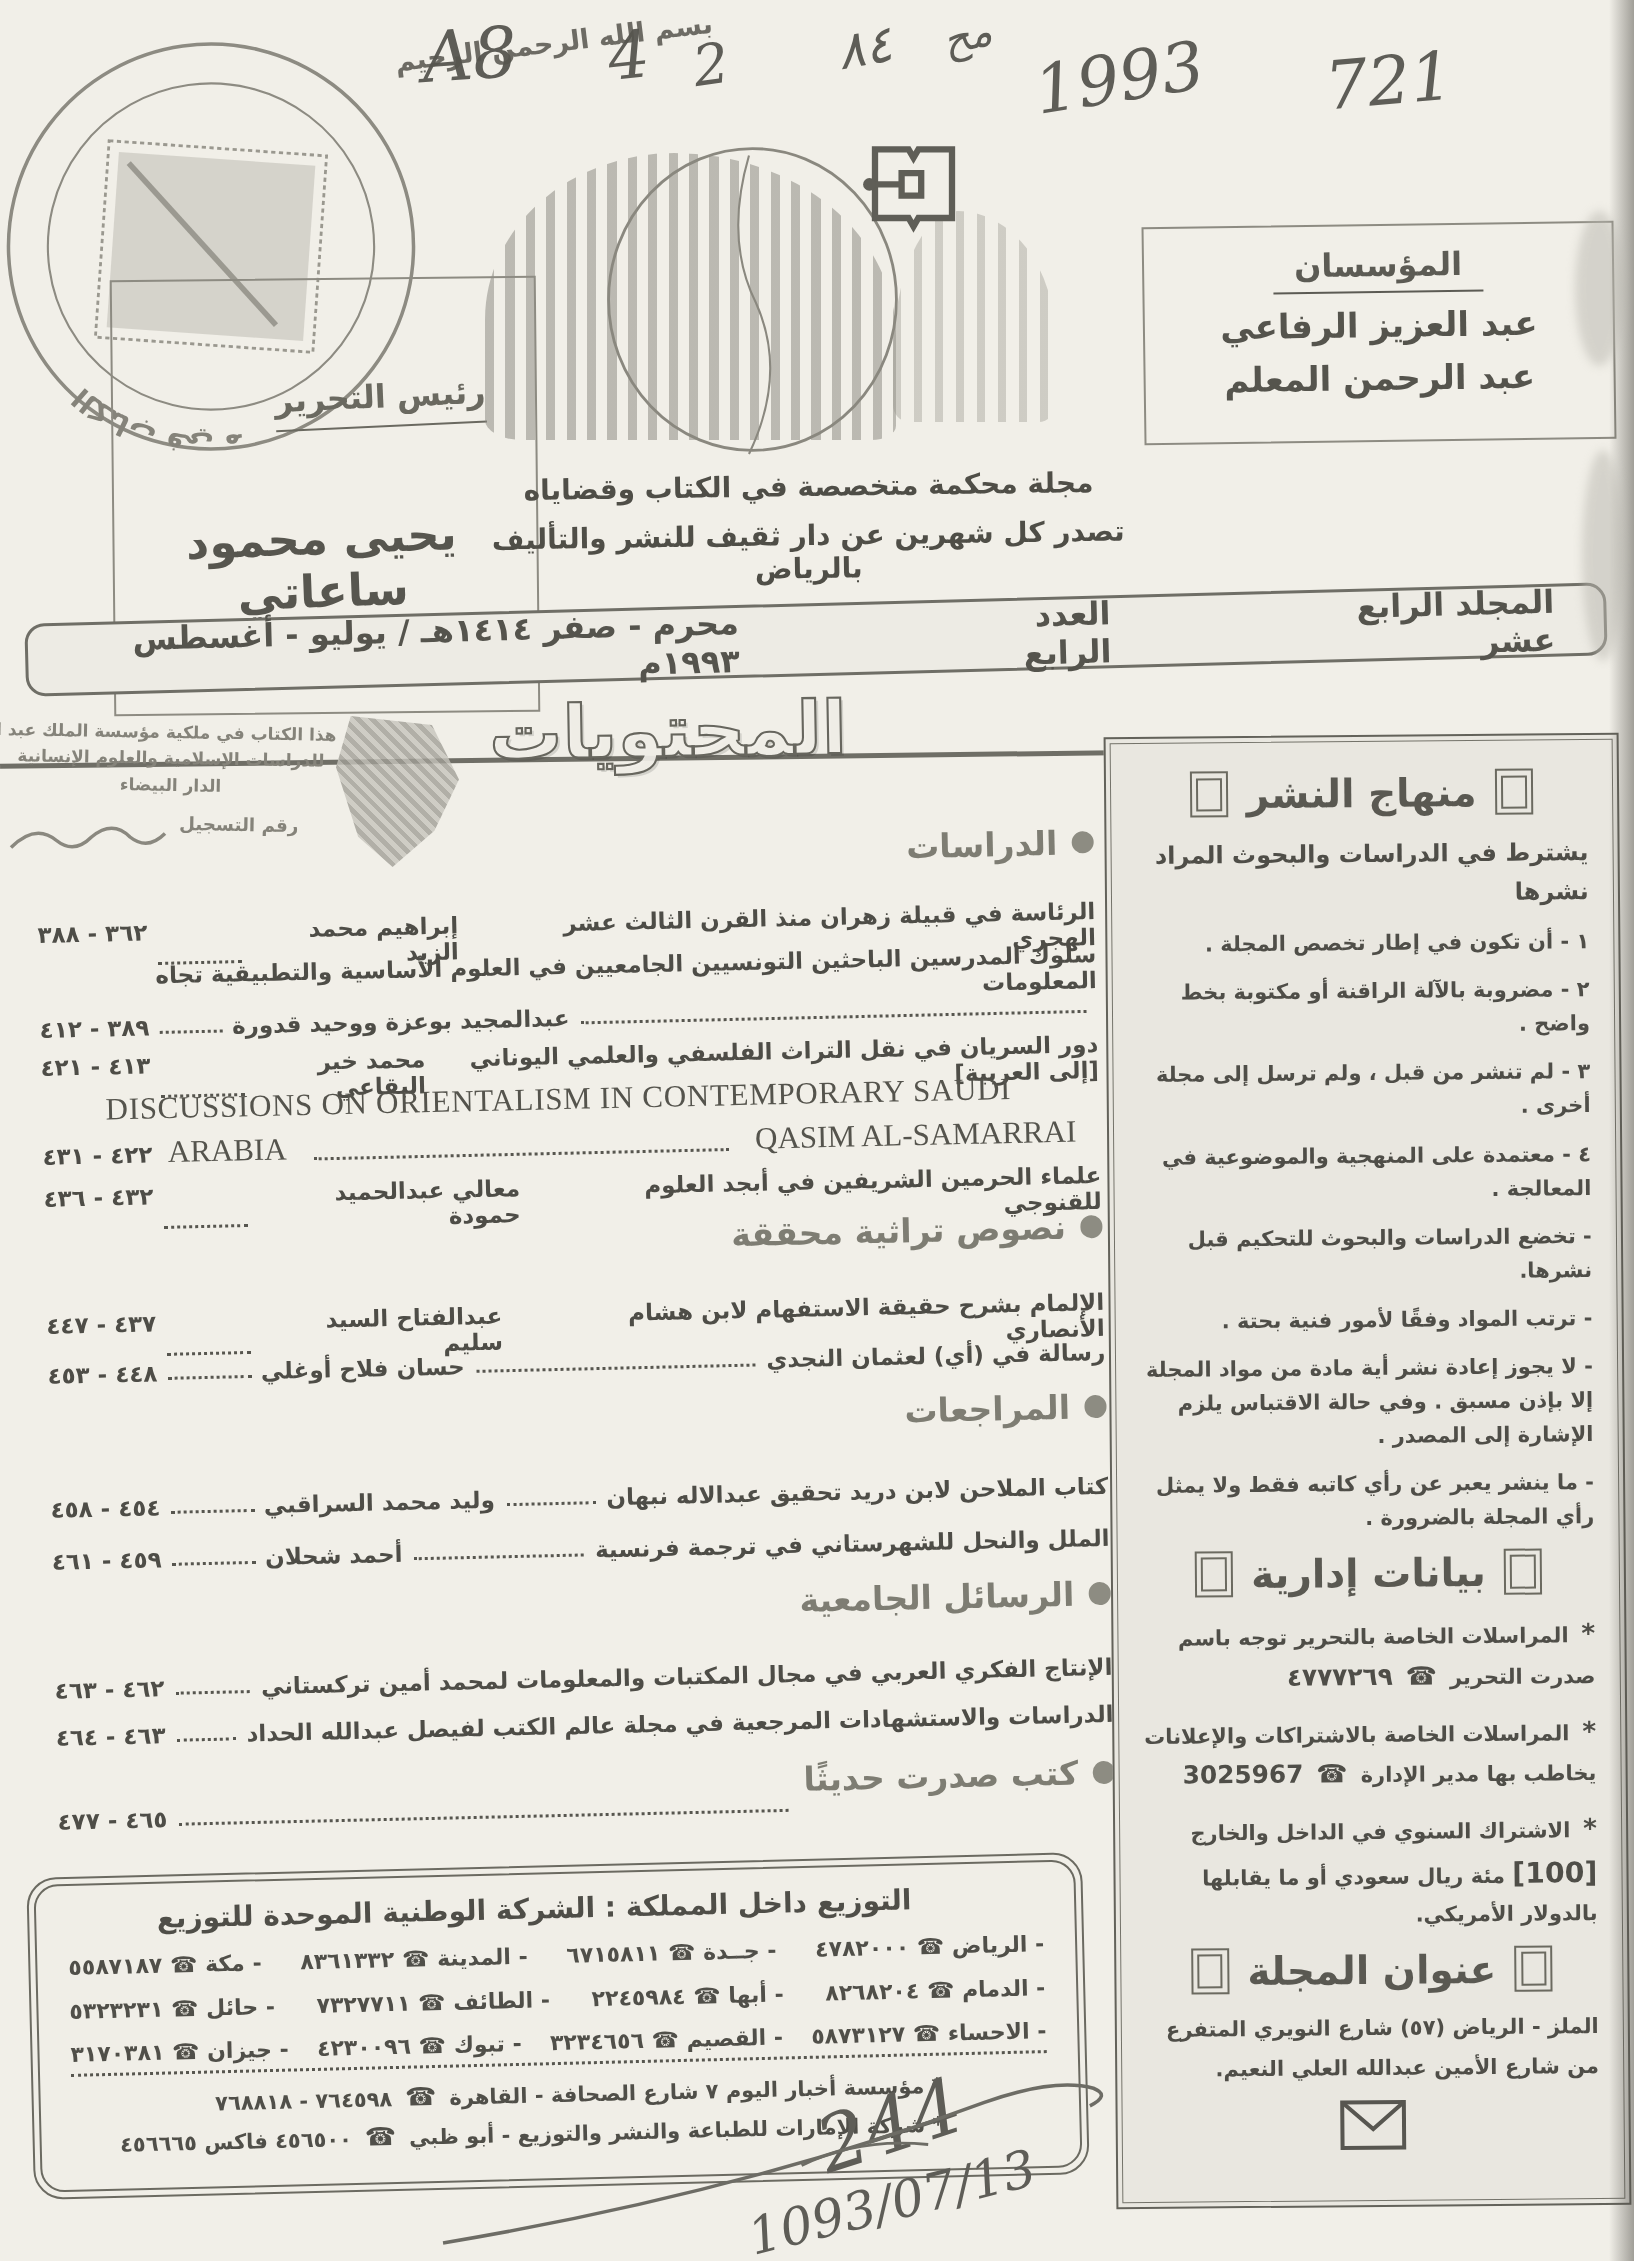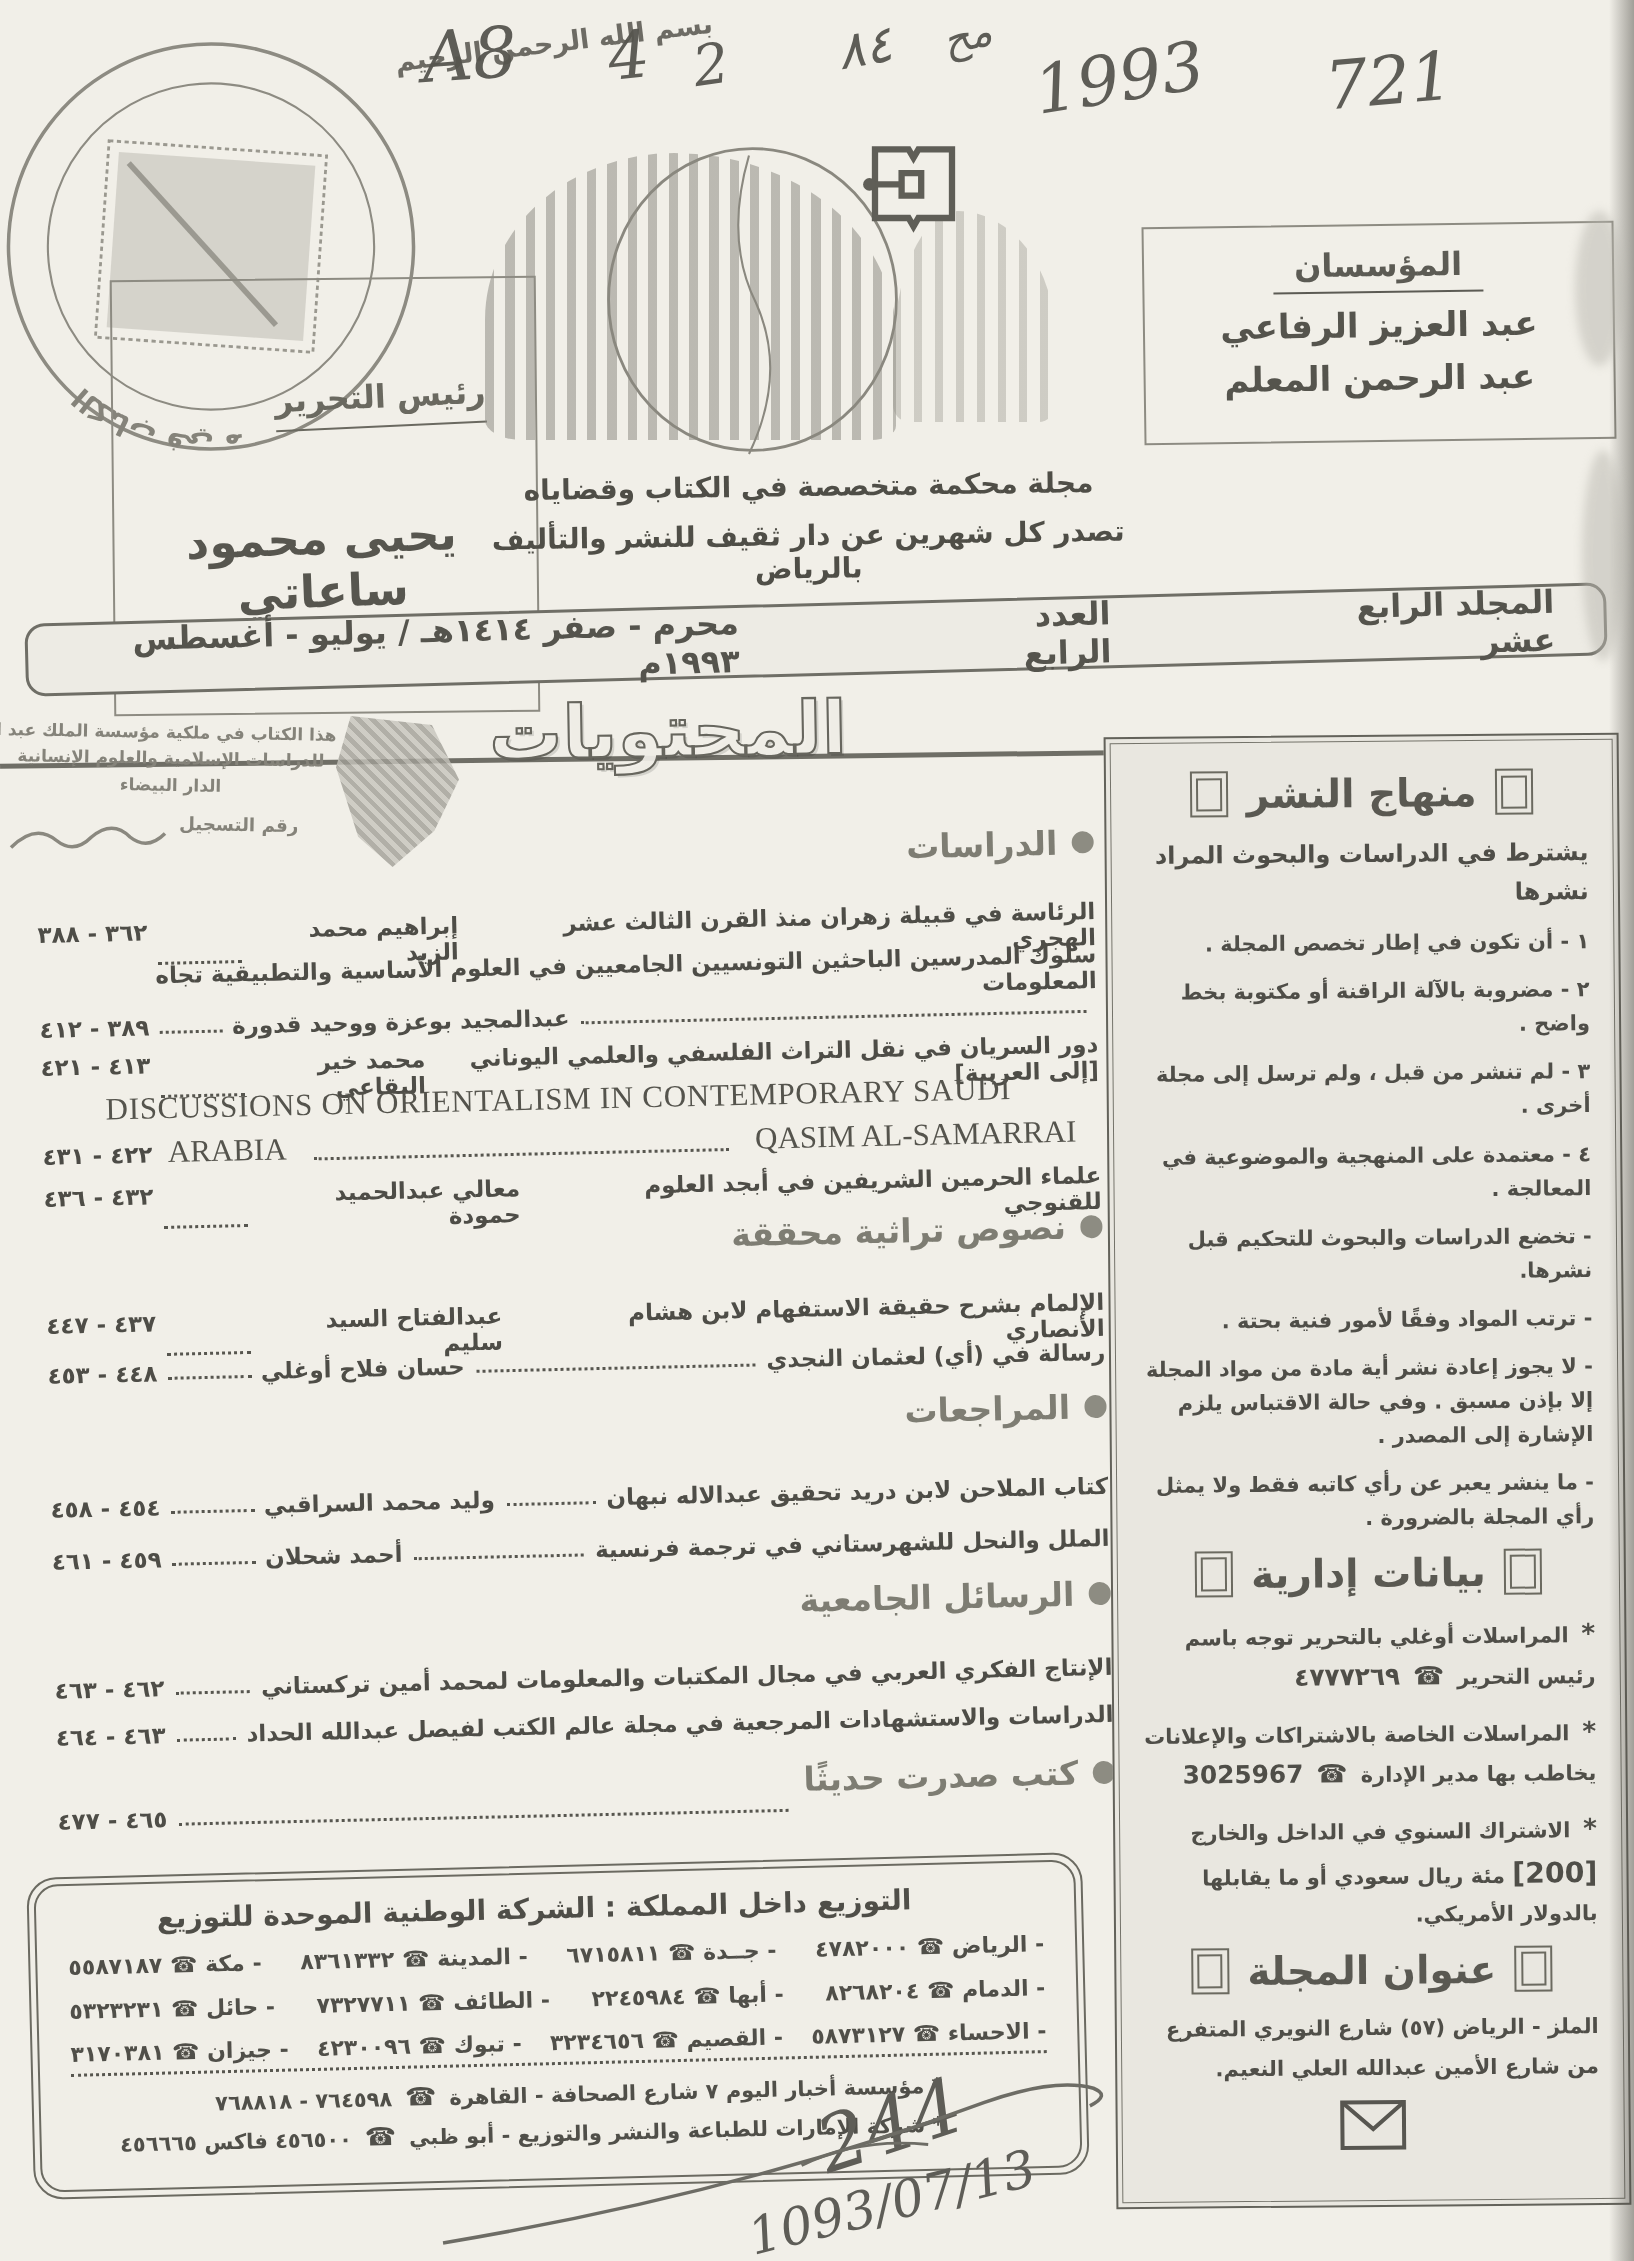--- a/index.html
+++ b/index.html
@@ -297,34 +297,34 @@
       <p class="bp">- لا يجوز إعادة نشر أية مادة من مواد المجلة إلا بإذن مسبق . وفي حالة الاقتباس يلزم الإشارة إلى المصدر .</p>
       <p class="bp">- ما ينشر يعبر عن رأي كاتبه فقط ولا يمثل رأي المجلة بالضرورة .</p>
 
       <div class="bhdr">
         <span class="orn"></span>
         <span>بيانات إدارية</span>
         <span class="orn"></span>
       </div>
       <p class="bp">
         <span class="star">*</span>
-        <span>المراسلات أوغلي بالتحرير توجه باسم رئيس التحرير</span>
+        <span>المراسلات الخاصة بالتحرير توجه باسم صدرت التحرير</span>
         <span class="ph">☎</span>
         <span class="num">٤٧٧٧٢٦٩</span>
       </p>
       <p class="bp">
         <span class="star">*</span>
         <span>المراسلات الخاصة بالاشتراكات والإعلانات يخاطب بها مدير الإدارة</span>
         <span class="ph">☎</span>
         <span class="num">3025967</span>
       </p>
       <p class="bp">
         <span class="star">*</span>
         <span>الاشتراك السنوي في الداخل والخارج</span>
-        <span class="amount">[200]</span>
+        <span class="amount">[100]</span>
         <span>مئة ريال سعودي أو ما يقابلها بالدولار الأمريكي.</span>
       </p>
 
       <div class="bhdr">
         <span class="orn"></span>
         <span>عنوان المجلة</span>
         <span class="orn"></span>
       </div>
       <p class="bp" style="margin-bottom:5.6px;">الملز - الرياض (٥٧) شارع النويري المتفرع</p>
       <p class="bp">من شارع الأمين عبدالله العلي النعيم.</p>

